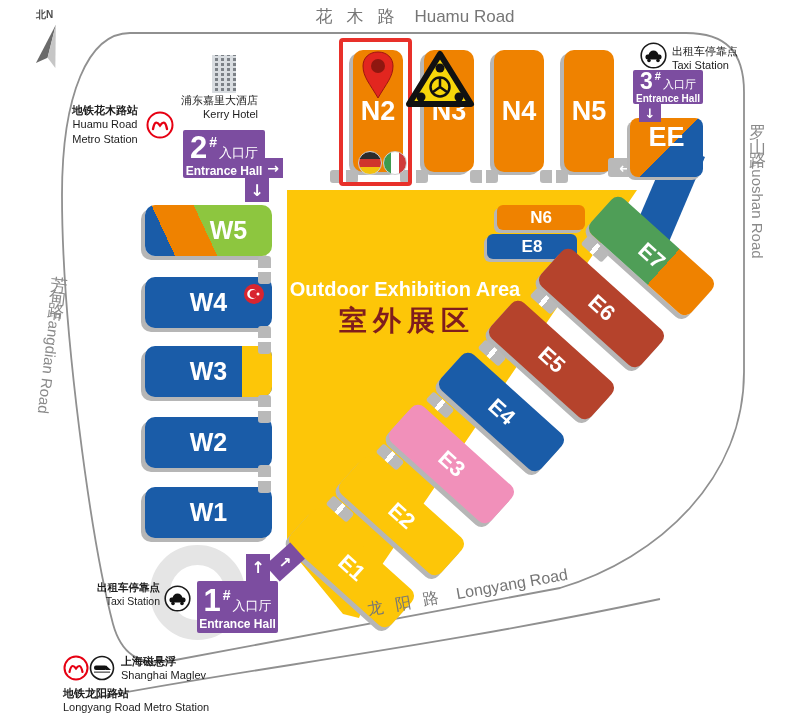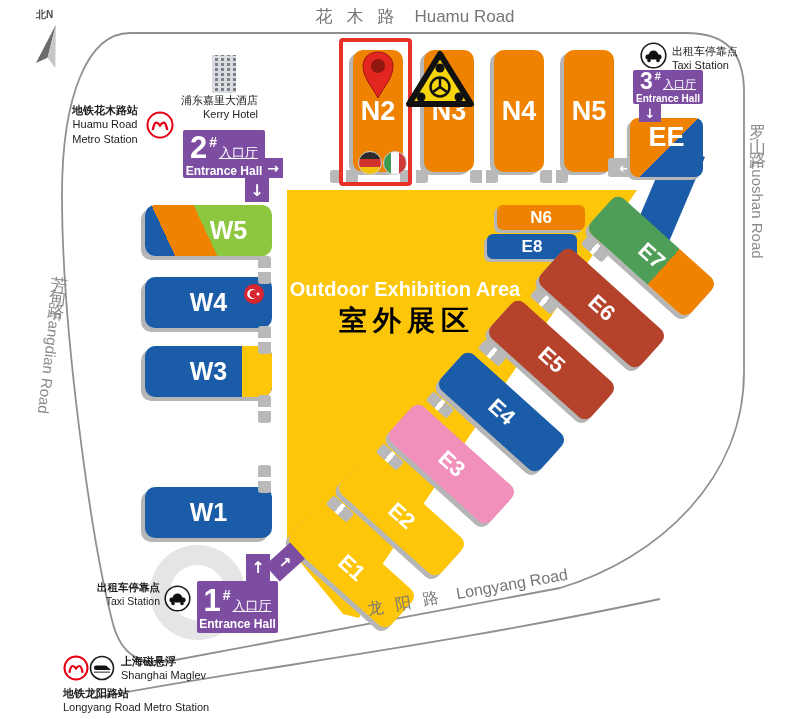--- a/index.html
+++ b/index.html
@@ -24,21 +24,21 @@
   .tabv{position:absolute;width:13px;height:28px;border-radius:3px;
         background:linear-gradient(180deg,#b9b9b9 0 42%,#fff 42% 58%,#b9b9b9 58%);}
   .tabe{position:absolute;width:28px;height:12px;border-radius:3px;transform:rotate(42deg);
         background:linear-gradient(90deg,#b9b9b9 0 42%,#fff 42% 58%,#b9b9b9 58%);}
   
   .ent{position:absolute;background:#7c4da0;color:#fff;border-radius:2px;
        display:flex;flex-direction:column;align-items:center;justify-content:center;line-height:1;}
   .ent .row1{display:flex;align-items:center;gap:2px;}
   .ent .num{font-size:31px;font-weight:bold;}
   .ent .hash{font-size:14px;font-weight:bold;align-self:flex-start;margin-top:3px;}
-  .ent .zh{font-size:13px;margin-top:10px;text-decoration:underline;}
+  .ent .zh{font-size:13px;margin-top:10px;}
   .ent .en{font-size:12px;font-weight:bold;margin-top:2px;}
   .ent.small .num{font-size:23px;}
   .ent.small .hash{font-size:11px;margin-top:1px;}
   .ent.small .zh{font-size:11px;margin-top:6px;}
   .ent.small .en{font-size:10px;margin-top:1px;}
   .stub{position:absolute;background:#7c4da0;color:#fff;display:flex;align-items:center;justify-content:center;
         font-family:"DejaVu Sans",sans-serif;font-weight:bold;}
   .arrow-float{position:absolute;color:#fff;font-family:"DejaVu Sans",sans-serif;font-weight:bold;}
   
   .lbl{position:absolute;color:#1c1c1c;font-size:11px;line-height:1.3;}
@@ -80,21 +80,21 @@
     <span class="zh">芳甸路</span><span class="en">Fangdian Road</span>
   </div>
 
   <div class="road" style="left:366px;top:600px;width:250px;transform:rotate(-10deg);transform-origin:left top;font-size:16px;z-index:3;">
     <span class="zh" style="letter-spacing:12px;">龙阳路</span><span class="en">Longyang Road</span>
   </div>
 
   <div class="abs" style="left:287px;top:190px;width:352px;height:436px;background:#fdc608;z-index:1;
        clip-path:polygon(0px 0px,350px 0px,88px 385px,72px 428px,56px 424px,0px 356px);">
     <div class="abs" style="left:2px;top:88px;width:232px;text-align:center;color:#fff;font-weight:bold;font-size:20px;">Outdoor Exhibition Area</div>
-    <div class="abs" style="left:20px;top:112px;width:200px;text-align:center;color:#000000;font-weight:bold;font-size:28px;letter-spacing:6px;">室外展区</div>
+    <div class="abs" style="left:20px;top:112px;width:200px;text-align:center;color:#7f1d1d;font-weight:bold;font-size:28px;letter-spacing:6px;">室外展区</div>
   </div>
 
   <svg class="abs" width="800" height="719" style="left:0;top:0;z-index:1;pointer-events:none;">
     <polygon points="671,143 705,157 657,270 623,255" fill="#1a5ca8"></polygon>
   </svg>
 
   <div class="hall hall-n" style="left:353px;z-index:2;">
     <span>N2</span>
   </div>
   <div class="hall hall-n" style="left:424px;z-index:2;">
@@ -128,20 +128,23 @@
       <circle cx="10" cy="10" r="10" fill="#d8252f"></circle>
       <circle cx="8.2" cy="10" r="5" fill="#fff"></circle>
       <circle cx="9.8" cy="10" r="4.1" fill="#d8252f"></circle>
       <circle cx="14" cy="10" r="1.5" fill="#fff"></circle>
     </svg>
   </div>
   <div class="hall hall-w" style="top:346px;z-index:2;">
     <span>W3</span>
     <div class="abs" style="right:0;top:0;width:30px;height:51px;background:#fdc608;border-radius:0 10px 10px 0;"></div>
   </div>
+  <div class="hall hall-w" style="top:417px;z-index:2;">
+    <span>W2</span>
+  </div>
   <div class="hall hall-w" style="top:487px;z-index:2;">
     <span>W1</span>
   </div>
 
   <div class="tabv" style="left:258px;top:256px;z-index:2;"></div>
   <div class="tabv" style="left:258px;top:326px;z-index:2;"></div>
   <div class="tabv" style="left:258px;top:395px;z-index:2;"></div>
   <div class="tabv" style="left:258px;top:465px;z-index:2;"></div>
 
   <div class="hall hall-e" style="left:284px;top:544px;background:#fdc608;z-index:2;">

